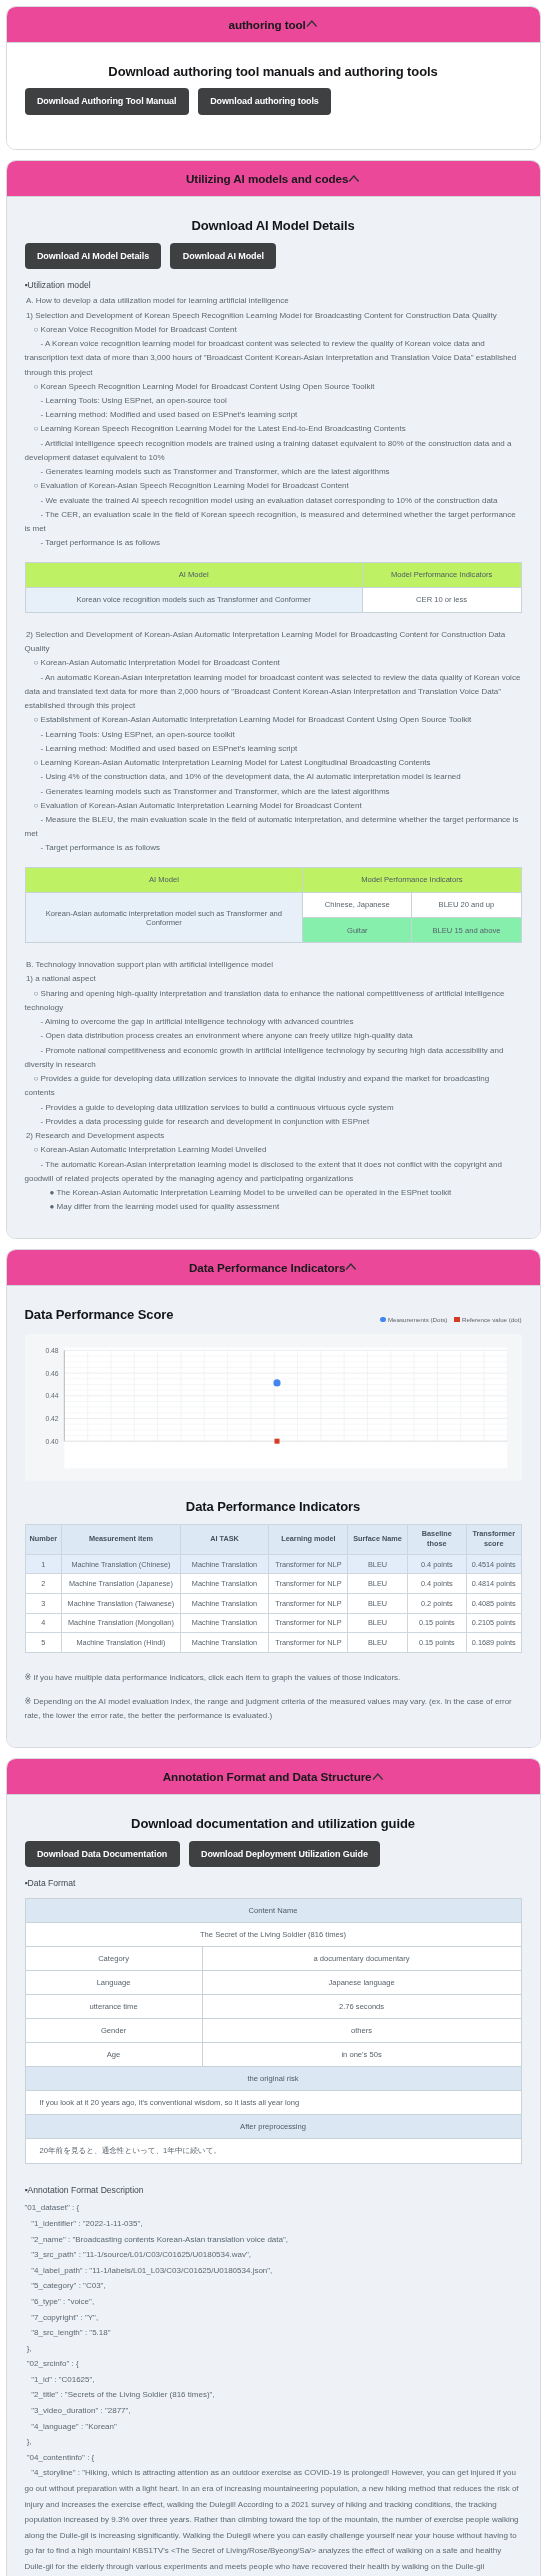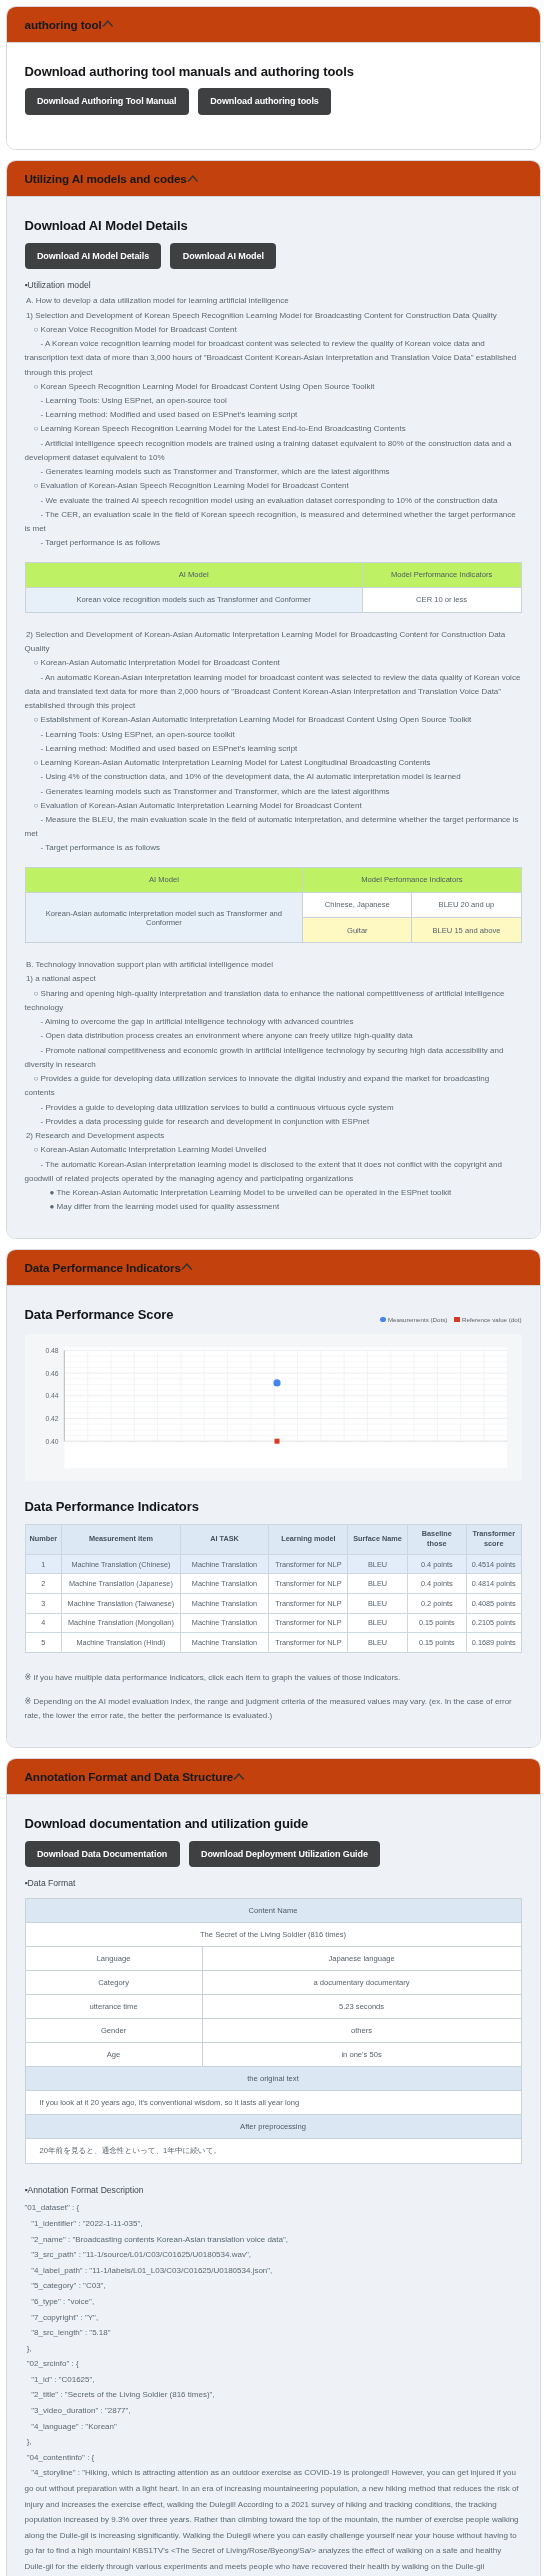--- a/index.html
+++ b/index.html
@@ -1,41 +1,41 @@
 <!DOCTYPE html>
 <html style="font-size:11px"><head>
 <meta charset="utf-8">
 <style>
   * { margin:0; padding:0; box-sizing:border-box; }
   html,body { background:#fff; font-family:"Liberation Sans","DejaVu Sans",sans-serif; color:#5c6670; }
   body { width:546px; margin:0 auto; padding:5.5px 0 21px; }
   .card { border:0.7px solid #d6dade; border-radius:9.7px; margin:0 5.5px 9.7px; overflow:hidden; background:#fff; }
-  .card-hd { display:flex; align-items:center; justify-content:flex-start; padding:11px 18px; background:#c2410c; cursor:pointer; }
+  .card-hd { display:flex; align-items:center; justify-content:center; padding:11px 18px; background:#ec4899; cursor:pointer; }
   .card-hd h2 { font-size:11.7px; font-weight:700; color:#17191c; letter-spacing:-0.1px; }
   .chev { display:flex; align-items:center; }
   .card-bd { border-top:0.7px solid #d0d5d9; padding:21px 18px 23.5px; }
   .card-bd.white { background:#fff; }
   .card-bd.tint { background:#eef2f6; }
-  h3.sub { font-size:13px; font-weight:700; color:#141619; letter-spacing:-0.1px; margin-bottom:9.7px; }
+  h3.sub { font-size:13px; font-weight:700; color:#141619; letter-spacing:-0.1px; margin-bottom:9.7px;text-align:center; }
   .btn-row { display:flex; gap:9px; margin-bottom:11px;align-items:center; }
   .dbtn { background:#3e4042; color:#fff; border:none; border-radius:4.1px; font-family:inherit;
           font-size:9px; font-weight:700; padding:8.3px 12.4px; cursor:pointer; letter-spacing:-0.1px; }
   .blabel { font-size:8.6px; color:#41474d; margin:7px 0 4.1px; }
   .uline { font-size:8px; line-height:1.78; color:#5c6670; }
   .uline.lv0 { text-indent:1.4px; }
   .uline.lv1 { text-indent:9px; }
   .uline.lv2 { text-indent:16px; }
   .uline.lv3 { text-indent:25px; }
   table { border-collapse:collapse; width:100%; }
   .atable { margin:11px 0 15px; }
   .atable th, .atable td { border:0.7px solid #c8d2db; text-align:center; font-size:7.6px; color:#57626c; padding:7.6px 5.5px; font-weight:400; }
   .atable th { background:#bef264; color:#4e5a64; }
   .atable td { background:#fff; }
   .atable td.hl { background:#e7f0f9; }
-  .atable tr.alt td { background:#fef9c3; }
+  .atable tr.alt td { background:#86efac; }
   .score-row { display:flex; align-items:flex-end; justify-content:space-between; }
   .legend { display:flex; gap:7px; font-size:6.2px; color:#5f6368; padding-bottom:1.4px; }
   .lg-item { display:flex; align-items:center; gap:2.1px; }
   .lg-mk { width:5.5px; height:5.5px; display:inline-block; }
   .lg-mk.circle { border-radius:50%; }
   .chart-panel { background:#f5f6f8; border-radius:2.8px; margin:9.7px 0 5.5px; padding:9.7px 5.5px 7px; }
   .chart-panel svg { display:block; width:100%; }
   .yt { font-size:9.5px; fill:#636a71; font-family:"Liberation Sans","DejaVu Sans",sans-serif; }
   .perf { margin:9.7px 0 18px; }
   .perf th, .perf td { border:0.7px solid #ccd6de; text-align:center; font-size:7.3px; color:#57626c; padding:4.8px 4.1px; font-weight:400; }
@@ -345,41 +345,41 @@
     <div class="blabel">▪Data Format</div>
     <table class="ftable">
       <tbody>
           <tr>
             <th colspan="2">Content Name</th>
           </tr>
       <tr>
             <td colspan="2">The Secret of the Living Soldier (816 times)</td>
           </tr>
       <tr>
+        <td>Category</td>
+        <td>a documentary documentary</td>
+          </tr>
+      <tr>
         <td>Language</td>
         <td>Japanese language</td>
           </tr>
       <tr>
-        <td>Category</td>
-        <td>a documentary documentary</td>
-          </tr>
-      <tr>
         <td>utterance time</td>
-        <td>5.23 seconds</td>
+        <td>2.76 seconds</td>
           </tr>
       <tr>
         <td>Gender</td>
         <td>others</td>
           </tr>
       <tr>
         <td>Age</td>
         <td>in one's 50s</td>
           </tr>
       <tr>
-            <th colspan="2">the original text</th>
+            <th colspan="2">the original risk</th>
           </tr>
       <tr>
             <td colspan="2" class="left">If you look at it 20 years ago, it's conventional wisdom, so it lasts all year long</td>
           </tr>
       <tr>
             <th colspan="2">After preprocessing</th>
           </tr>
       <tr>
             <td colspan="2" class="left">20年前を見ると、通念性といって、1年中に続いて。</td>
           </tr>

